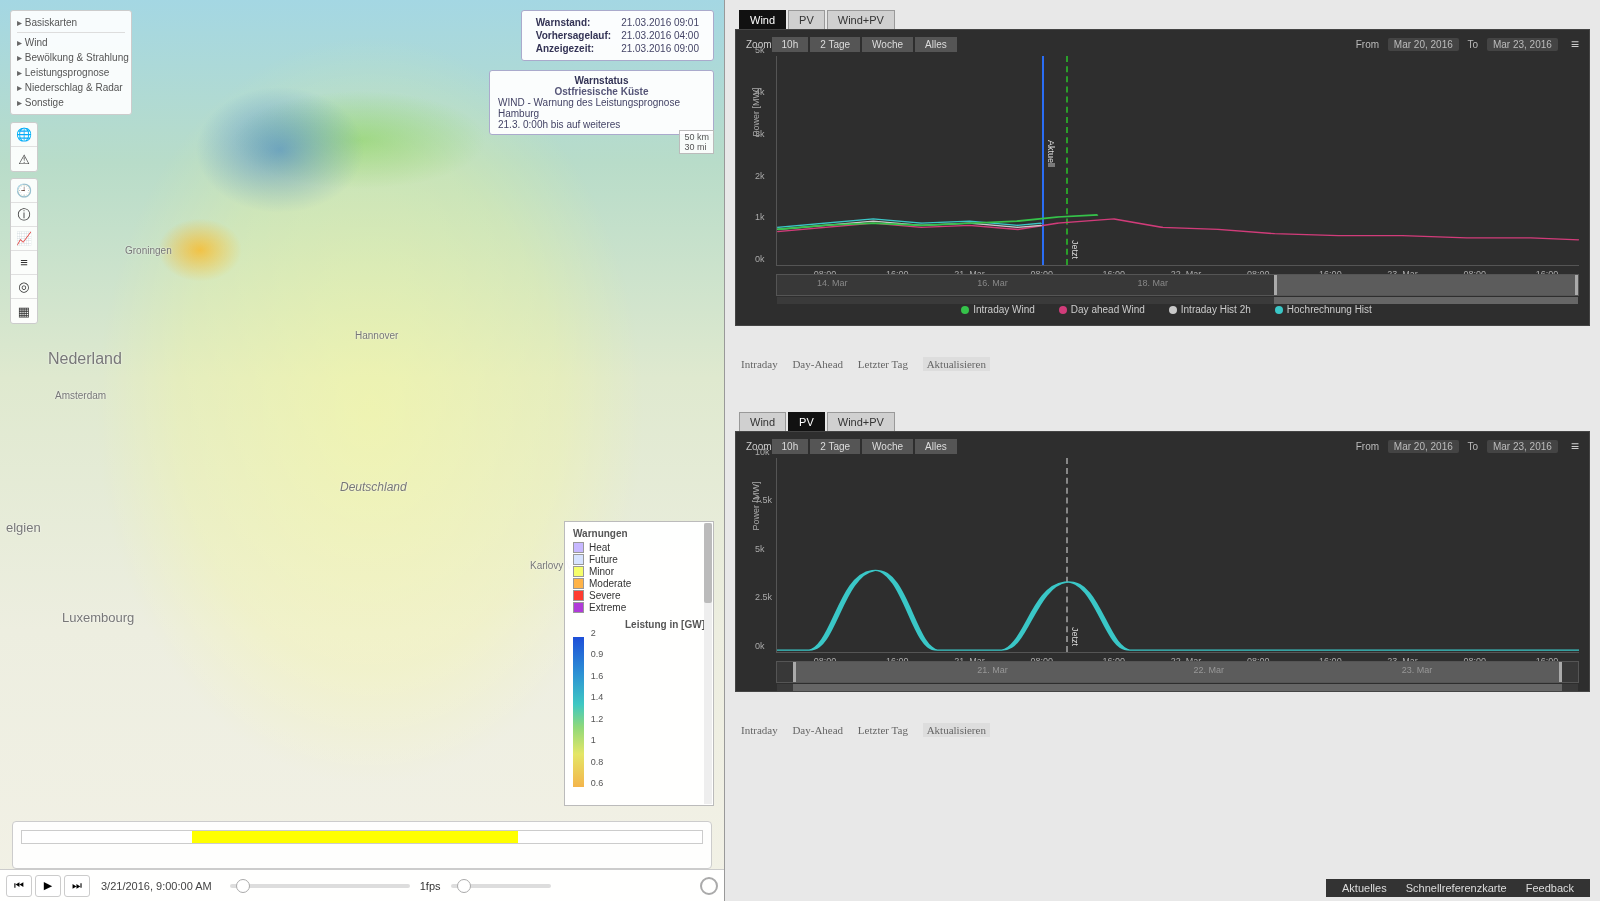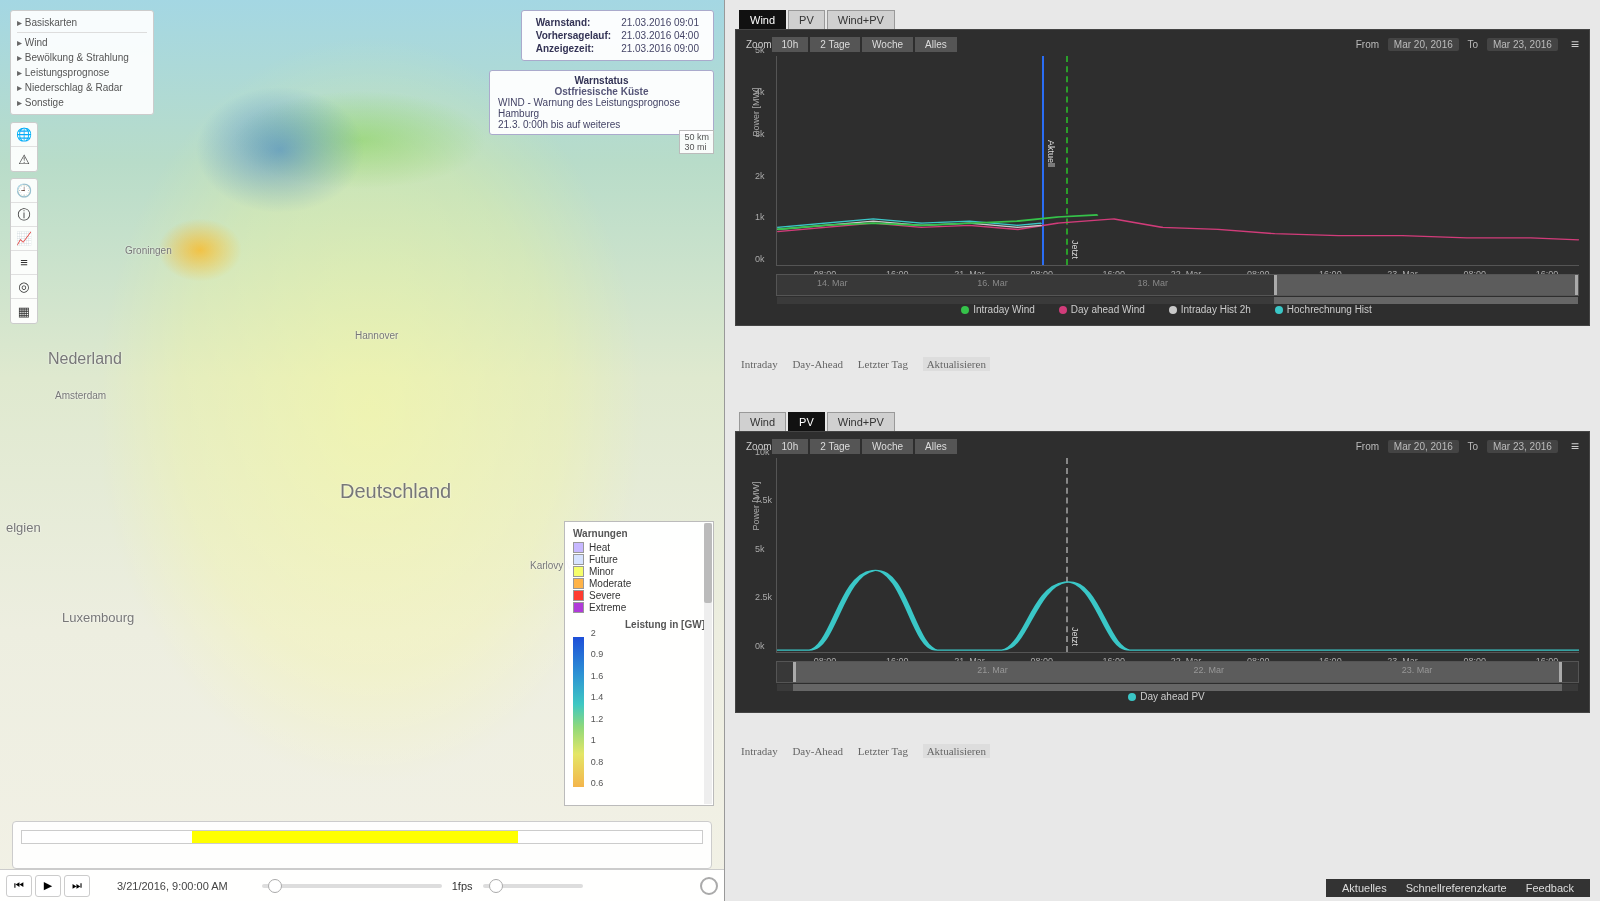--- a/index.html
+++ b/index.html
@@ -7,21 +7,21 @@
   .app{display:flex;width:100%;height:100%;}
   .left{width:725px;height:100%;position:relative;background:linear-gradient(135deg,#9acfdc 0%, #c8e2d4 30%, #e8edd8 60%, #f0f0e8 100%);border-right:1px solid #999;}
   .map-bg{position:absolute;inset:0;background:
     radial-gradient(ellipse 380px 520px at 370px 410px, rgba(255,255,140,0.45) 0%, rgba(255,255,120,0.2) 50%, transparent 72%),
     radial-gradient(ellipse 120px 90px at 280px 150px, rgba(50,120,210,0.7) 0%, transparent 70%),
     radial-gradient(ellipse 60px 45px at 200px 250px, rgba(255,165,0,0.7) 0%, transparent 70%),
     radial-gradient(ellipse 180px 70px at 360px 140px, rgba(110,200,90,0.6) 0%, transparent 70%),
     linear-gradient(180deg,#a4d7e3 0%,#b8dcc9 18%,#dfe9cf 42%,#edeee0 70%,#f2f1e6 100%);
   }
   .map-label{position:absolute;color:#777;font-size:13px;text-shadow:0 0 2px #fff;}
-  .layer-panel{position:absolute;top:10px;left:10px;background:rgba(255,255,255,0.92);border:1px solid #ccc;border-radius:3px;padding:4px 6px;width:144px;z-index:5;}
+  .layer-panel{position:absolute;top:10px;left:10px;background:rgba(255,255,255,0.92);border:1px solid #ccc;border-radius:3px;padding:4px 6px;width:122px;z-index:5;}
   .layer-panel .item{padding:2px 0;color:#555;cursor:pointer;font-size:10px;white-space:nowrap;}
   .layer-panel .item::before{content:'▸ ';color:#666;}
   .layer-panel .divider{border-top:1px solid #ddd;margin:2px 0;}
   .tool-col{position:absolute;left:10px;background:rgba(255,255,255,0.92);border:1px solid #ccc;border-radius:3px;z-index:5;}
   .tool-col button{display:block;width:26px;height:24px;border:none;border-bottom:1px solid #e0e0e0;background:transparent;cursor:pointer;font-size:13px;color:#333;}
   .tool-col button:last-child{border-bottom:none;}
   .tc1{top:122px;}
   .tc2{top:178px;}
   .info-box{position:absolute;top:10px;right:10px;background:rgba(255,255,255,0.95);border:1px solid #aac;border-radius:3px;padding:4px 8px;font-size:10px;color:#446;z-index:5;}
   .info-box table td{padding:0 4px;}
@@ -37,21 +37,21 @@
   .grad-ticks{display:inline-block;vertical-align:top;height:150px;margin-left:4px;position:relative;}
   .grad-ticks span{position:absolute;left:0;font-size:9px;color:#555;transform:translateY(-50%);}
   .legend-scroll{position:absolute;right:1px;top:1px;bottom:1px;width:8px;background:#eee;}
   .legend-scroll .thumb{position:absolute;left:0;right:0;top:0;height:80px;background:#bbb;border-radius:2px;}
   .timeline{position:absolute;bottom:32px;left:12px;right:12px;height:48px;background:rgba(255,255,255,0.9);border:1px solid #ccc;border-radius:4px;z-index:5;padding:4px 8px;}
   .timeline .track{position:relative;height:14px;border:1px solid #ccc;background:#fff;margin:4px 0;}
   .timeline .fill{position:absolute;left:25%;width:48%;top:0;bottom:0;background:#ffff00;}
   .timeline .ticks{display:flex;justify-content:space-between;font-size:9px;color:#555;}
   .controls{position:absolute;bottom:0;left:0;right:0;height:32px;background:rgba(255,255,255,0.95);border-top:1px solid #ccc;display:flex;align-items:center;padding:0 6px;z-index:5;}
   .ctrl-btn{width:26px;height:22px;border:1px solid #ccc;background:#fff;border-radius:3px;margin-right:3px;cursor:pointer;font-size:11px;}
-  .ctrl-time{margin:0 24px;color:#444;}
+  .ctrl-time{margin:0 8px;color:#444;}
   .ctrl-slider{flex:0 0 180px;height:4px;background:#ddd;border-radius:2px;margin:0 10px;position:relative;}
   .ctrl-slider .knob{position:absolute;left:6px;top:-5px;width:14px;height:14px;background:#fff;border:1px solid #aaa;border-radius:50%;}
   .ctrl-circle{margin-left:auto;width:18px;height:18px;border:2px solid #aaa;border-radius:50%;}
 
   .right{flex:1;height:100%;padding:10px 10px 0 10px;position:relative;}
   .chart-wrap{background:#2e2e2e;border:1px solid #444;margin-bottom:30px;}
   .tabs{display:flex;background:#e8e8e8;padding-left:4px;}
   .tab{padding:3px 10px;font-size:11px;background:#d0d0d0;color:#333;border:1px solid #999;border-bottom:none;margin-right:2px;cursor:pointer;}
   .tab.active{background:#111;color:#fff;border-color:#111;}
   .chart-inner{background:#2e2e2e;padding:6px 10px 4px 10px;}
@@ -85,21 +85,21 @@
   .footer span{margin:0 8px;cursor:pointer;}
 </style>
 </head>
 <body>
 
 <div class="app">
 
   <div class="left">
     <div class="map-bg"></div>
     <div class="map-label" style="top:350px;left:48px;font-size:16px;">Nederland</div>
-    <div class="map-label" style="top:480px;left:340px;font-size:20px;">Deutschland</div>
+    <div class="map-label" style="top:480px;left:340px;font-size:12px;font-style:italic;">Deutschland</div>
     <div class="map-label" style="top:610px;left:62px;">Luxembourg</div>
     <div class="map-label" style="top:390px;left:55px;font-size:10px;">Amsterdam</div>
     <div class="map-label" style="top:245px;left:125px;font-size:10px;">Groningen</div>
     <div class="map-label" style="top:520px;left:6px;">elgien</div>
     <div class="map-label" style="top:560px;left:530px;font-size:10px;">Karlovy Va</div>
     <div class="map-label" style="top:330px;left:355px;font-size:10px;">Hannover</div>
 
     <div class="layer-panel">
       <div class="item">Basiskarten</div>
       <div class="divider"></div>
@@ -336,21 +336,20 @@
           </div>
           <div class="nav">
             <span style="position:absolute;left:25%;top:3px;">21. Mar</span>
             <span style="position:absolute;left:52%;top:3px;">22. Mar</span>
             <span style="position:absolute;left:78%;top:3px;">23. Mar</span>
             <div class="sel" style="left:2%;right:2%;"></div>
             <div class="hscroll">
                 <div class="hthumb" style="left:2%;width:96%;"></div>
               </div>
           </div>
-          <div class="legend" id="leg2"><span><span class="dot" style="background:#3ac7c7"></span>Day ahead PV</span></div>
         </div>
       </div>
       <div class="sub-links">
         <span>Intraday</span>
         <span>Day-Ahead</span>
         <span>Letzter Tag</span>
         <span class="act">Aktualisieren</span>
       </div>
     </div>
 

